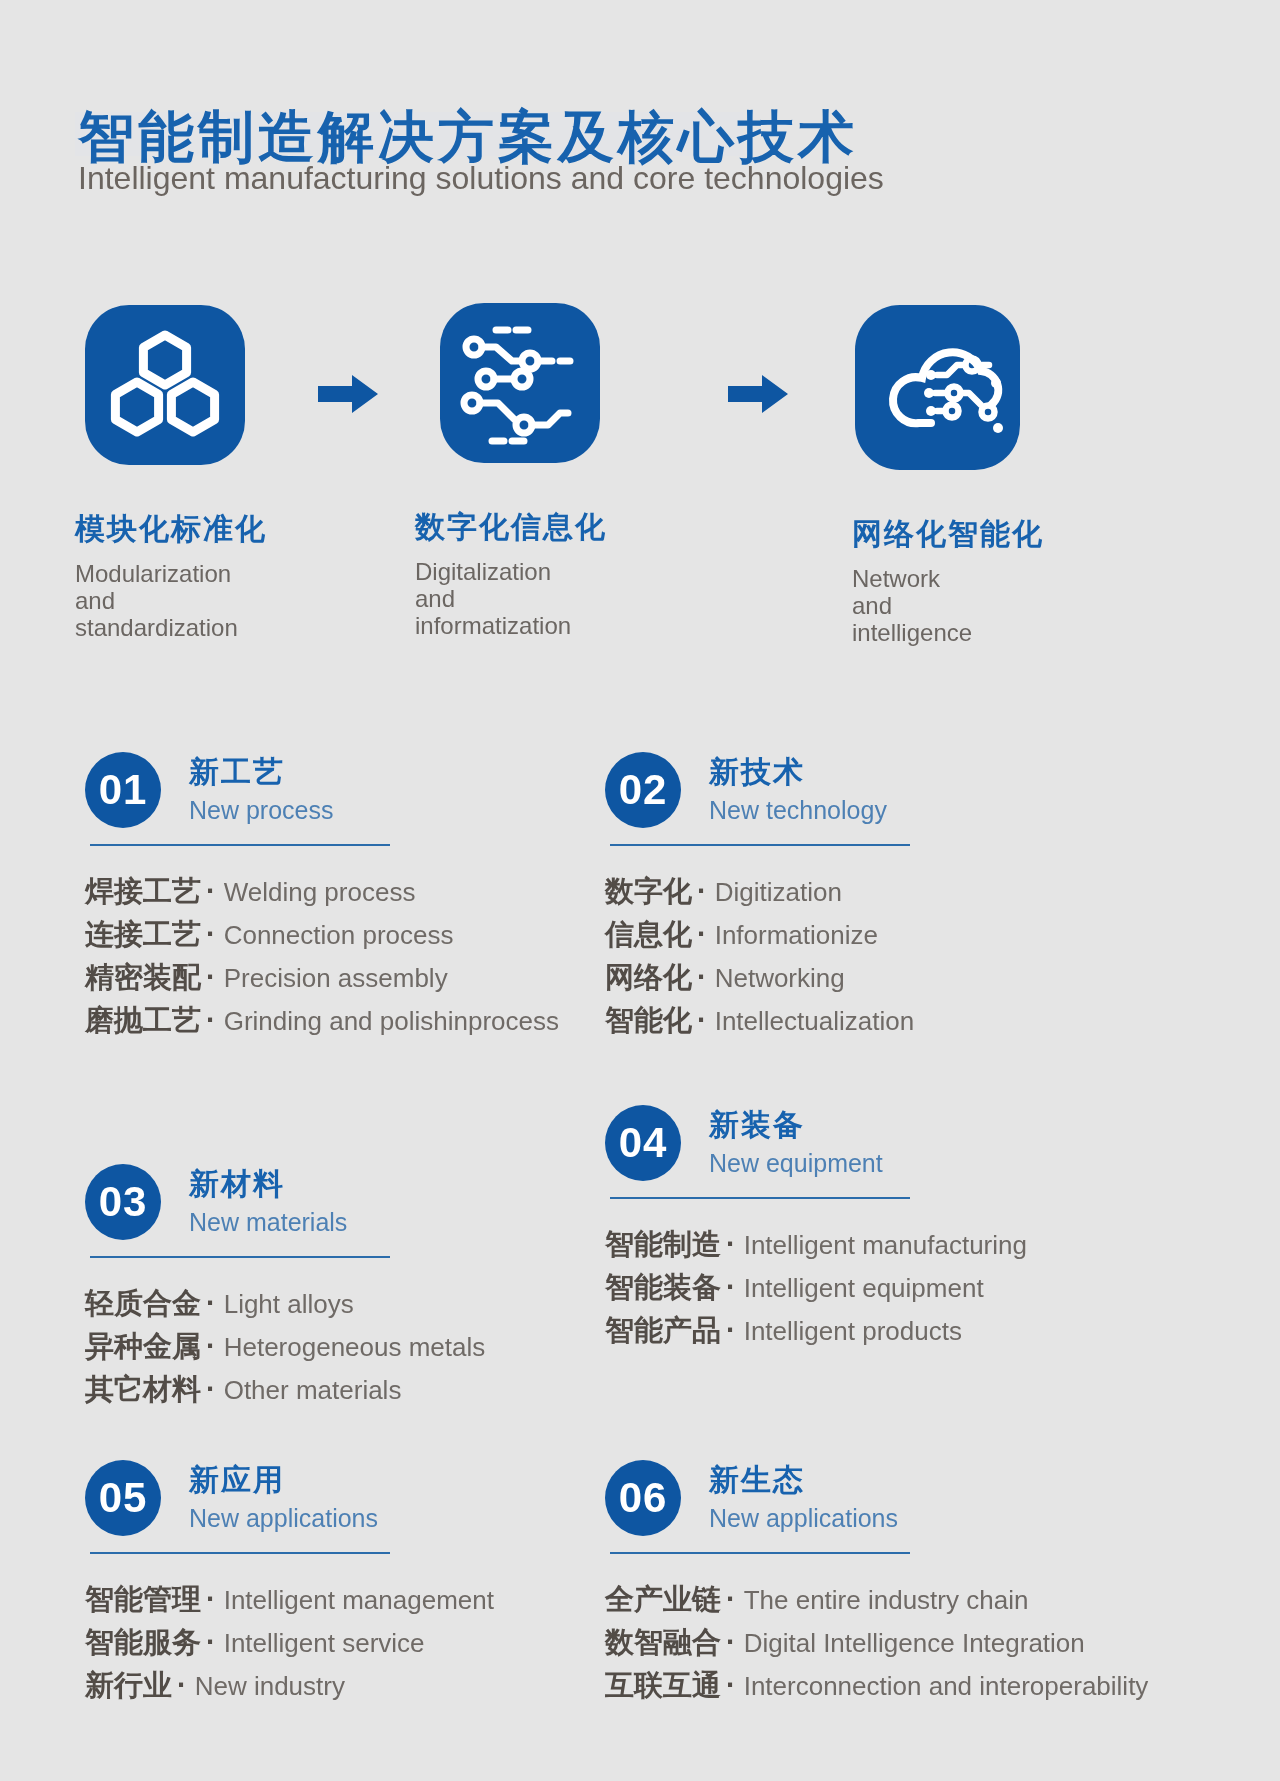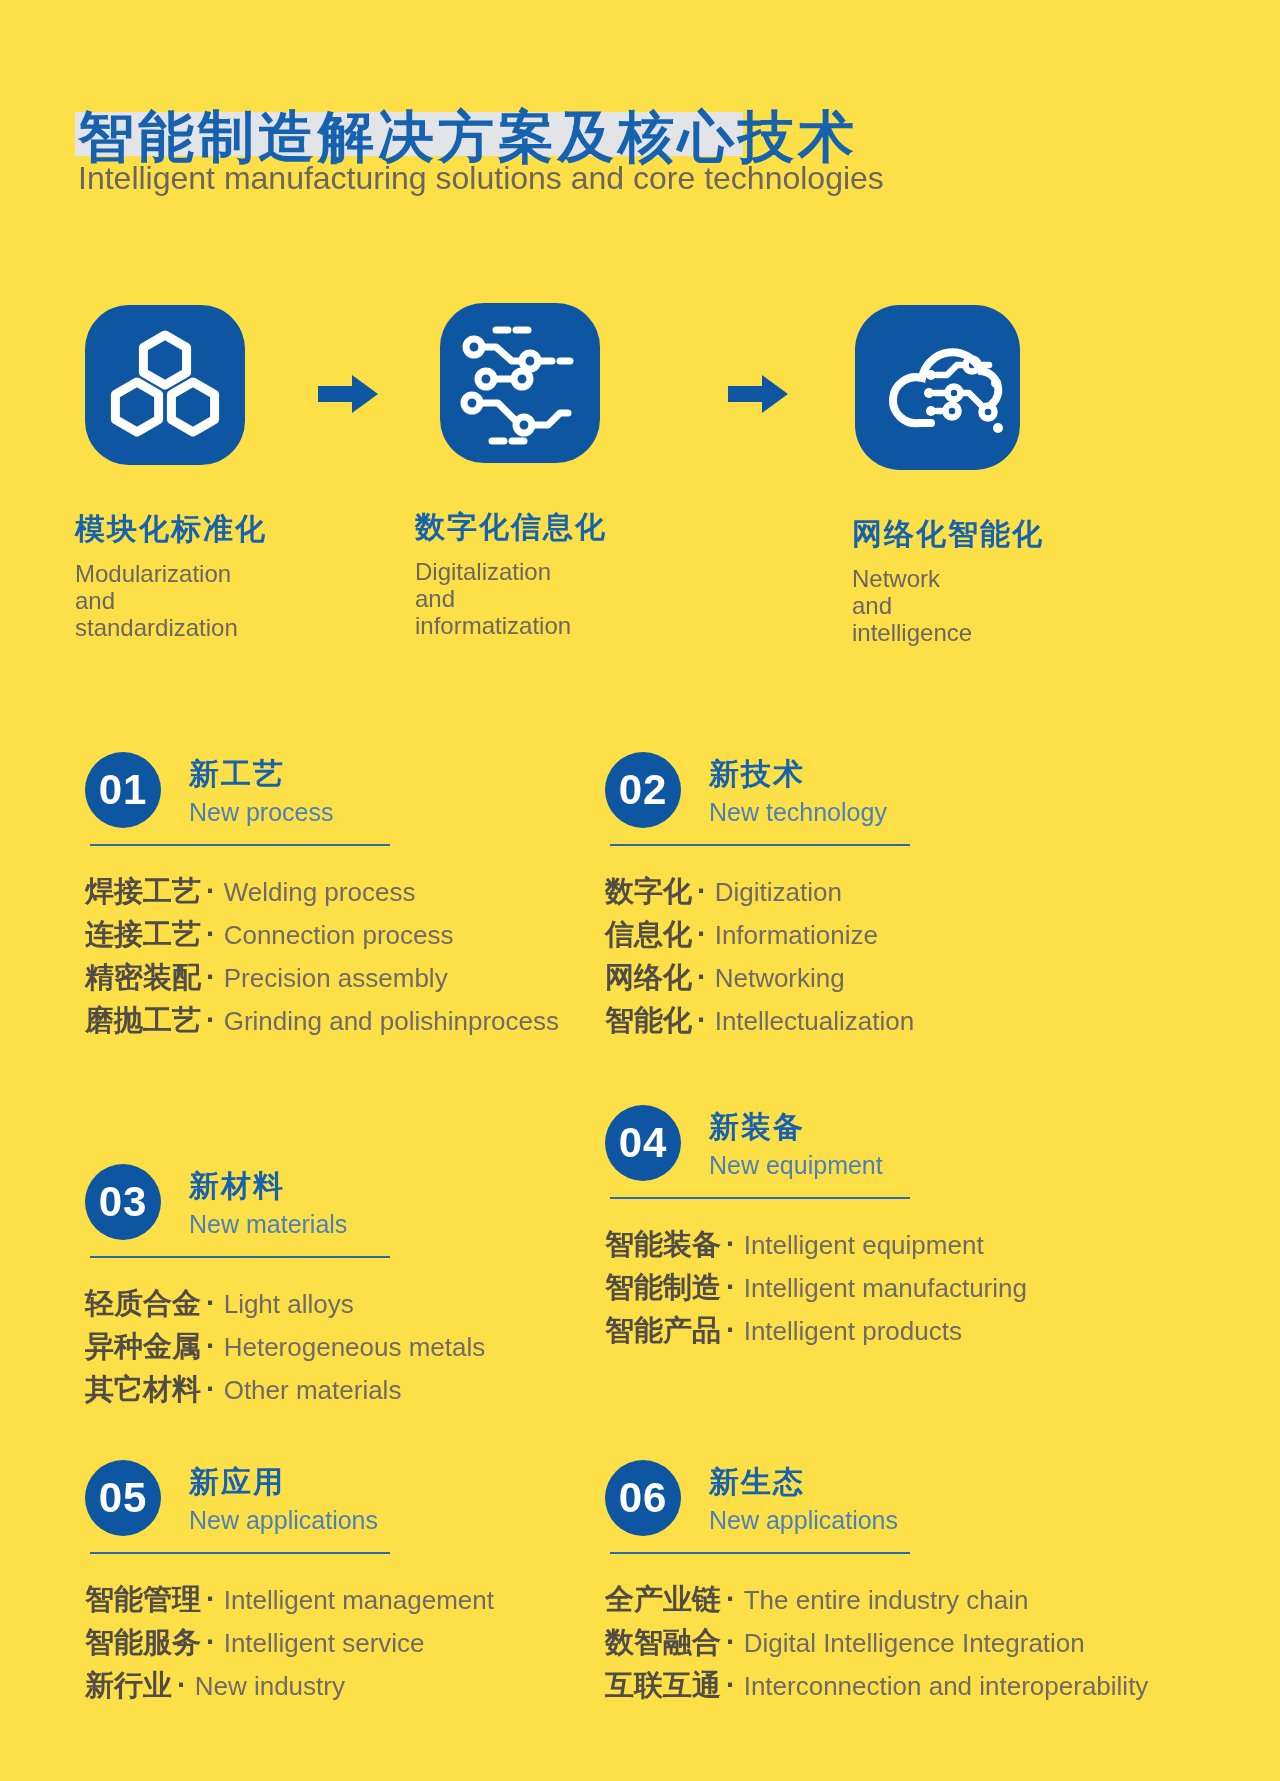--- a/index.html
+++ b/index.html
@@ -1,16 +1,16 @@
 <!DOCTYPE html>
 <html><head>
 <meta charset="utf-8">
 <style>
   html,body{margin:0;padding:0;background:#ffffff;}
-  .page{position:relative;width:1280px;height:1781px;background:#fde047;overflow:hidden;
+  .page{position:relative;width:1280px;height:1781px;background:#e5e5e5;overflow:hidden;
         font-family:"Liberation Sans","DejaVu Sans",sans-serif;}
 
   
   .hl-bar{position:absolute;left:75px;top:112px;width:668px;height:44px;background:#e3e4e7;}
   .page-title{position:absolute;left:78px;top:62px;font-size:56px;font-weight:900;
               color:#1762ae;letter-spacing:4px;white-space:nowrap;z-index:1;}
   .page-subtitle{position:absolute;left:78px;top:160px;font-size:32px;color:#6b6560;
                  white-space:nowrap;letter-spacing:0px;}
 
   
@@ -29,21 +29,21 @@
   #arrow2{left:728px;top:372px}
 
   
   .sec{position:absolute;width:660px;}
   #sec1{left:85px;top:752px}
   #sec2{left:605px;top:752px}
   #sec3{left:85px;top:1164px}
   #sec4{left:605px;top:1105px}
   #sec5{left:85px;top:1460px}
   #sec6{left:605px;top:1460px}
-  .sec-head{display:flex;align-items:center;}
+  .sec-head{display:flex;align-items:flex-start;}
   .num{width:76px;height:76px;border-radius:50%;background:#0e56a2;color:#ffffff;
        font-size:42px;font-weight:700;display:flex;align-items:center;justify-content:center;
        letter-spacing:1px;flex:0 0 auto;}
   .sec-titles{margin-left:28px;}
   .sec-cn{font-size:30px;font-weight:700;color:#1762ae;letter-spacing:2px;}
   .sec-en{font-size:25px;color:#4d80b4;margin-top:3px;}
   .divider{margin:16px 0 0 5px;width:300px;height:2px;background:#2b6cab;}
   .items{list-style:none;margin:26px 0 0 0;padding:0;}
   .items li{line-height:38px;white-space:nowrap;}
   .cn{font-size:29px;font-weight:700;color:#524c47;text-align:right;}
@@ -196,22 +196,22 @@
   <section class="sec" id="sec4">
     <div class="sec-head">
       <div class="num">04</div>
       <div class="sec-titles">
         <div class="sec-cn">新装备</div>
         <div class="sec-en">New equipment</div>
       </div>
     </div>
     <div class="divider"></div>
     <ul class="items">
+      <li><span class="cn">智能制造</span><span class="dot">·</span><span class="en">Intelligent manufacturing</span></li>
       <li><span class="cn">智能装备</span><span class="dot">·</span><span class="en">Intelligent equipment</span></li>
-      <li><span class="cn">智能制造</span><span class="dot">·</span><span class="en">Intelligent manufacturing</span></li>
       <li><span class="cn">智能产品</span><span class="dot">·</span><span class="en">Intelligent products</span></li>
     </ul>
   </section>
 
   <section class="sec" id="sec5">
     <div class="sec-head">
       <div class="num">05</div>
       <div class="sec-titles">
         <div class="sec-cn">新应用</div>
         <div class="sec-en">New applications</div>

